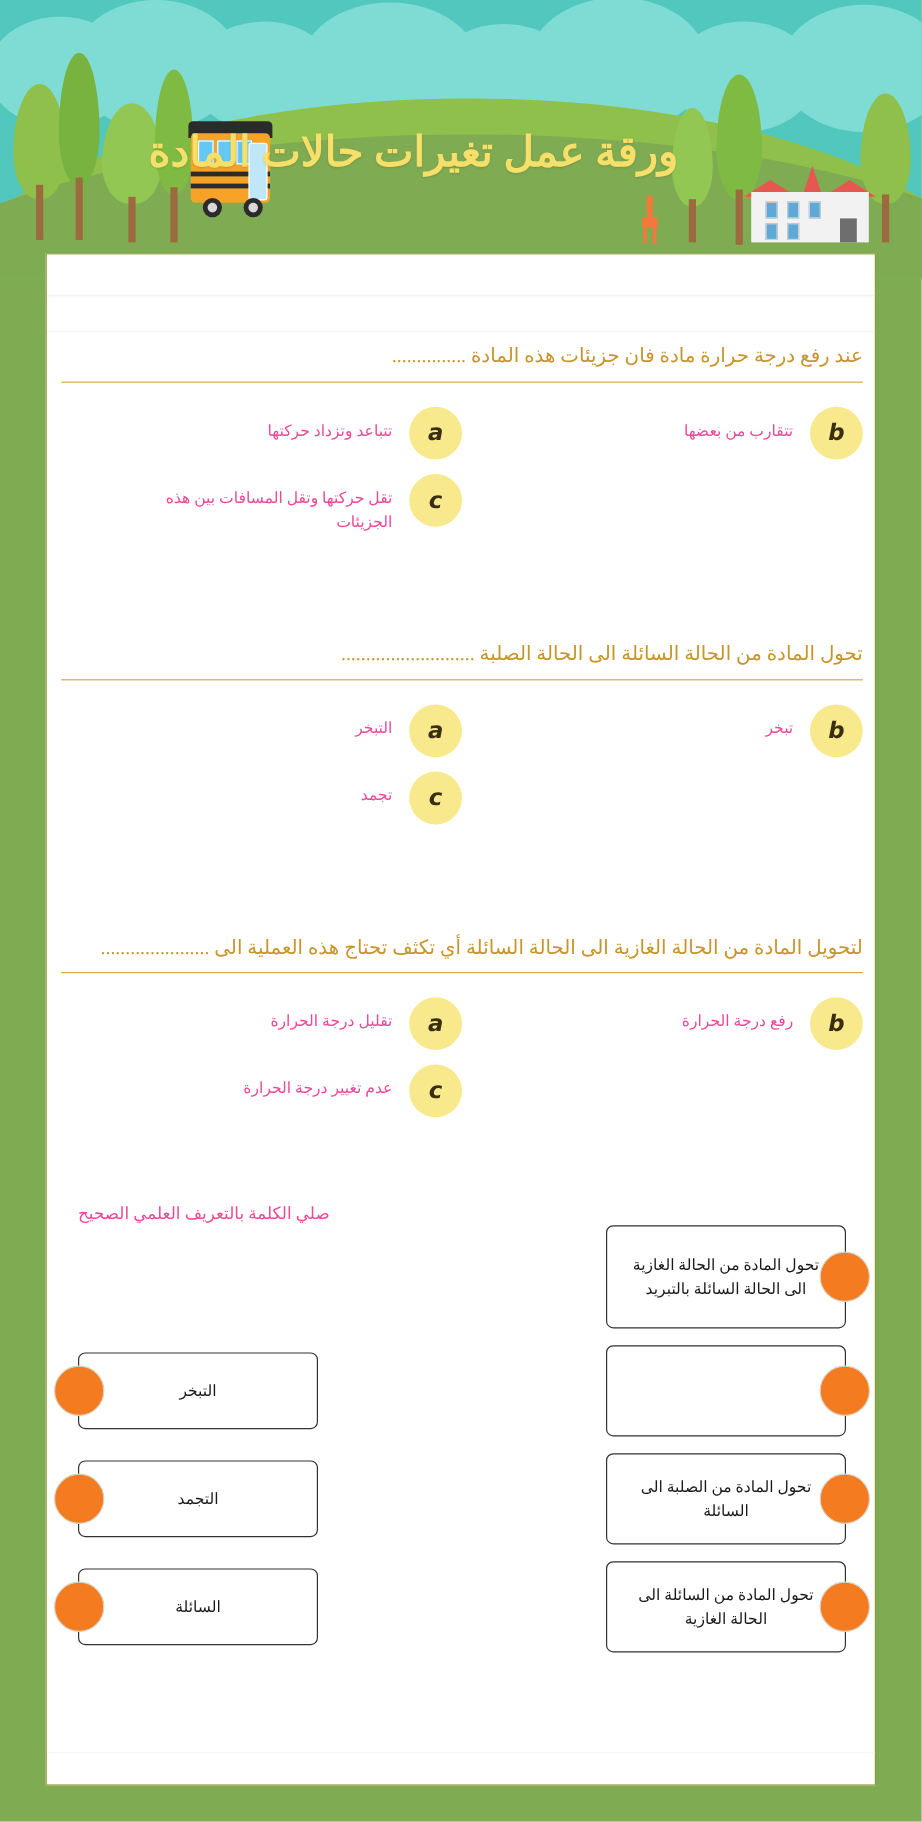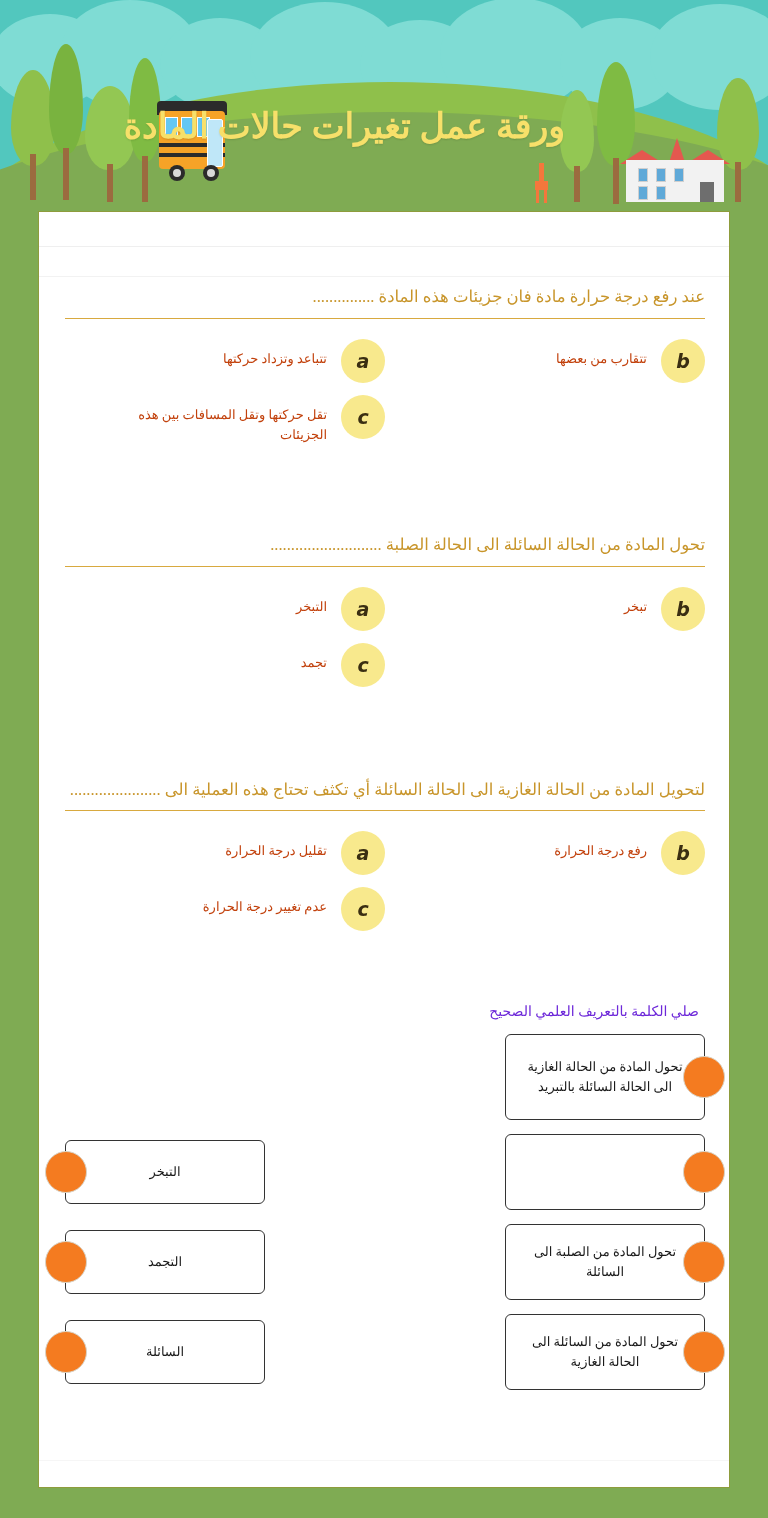--- a/index.html
+++ b/index.html
@@ -187,21 +187,21 @@
     background: #F6F6F6;
   }
 
   .content {
     position: absolute;
     top: 72px; left: 0;
     width: 692px;
   }
 
   
-  .question-block { padding: 0 26px; margin-bottom: 34px; }
+  .question-block { padding: 0 12px; margin-bottom: 34px; }
 
   .q-text {
     font-size: 16.5px;
     color: #C8952A;
     line-height: 1.55;
     text-align: right;
     padding-bottom: 6px;
   }
   .q-rule {
     height: 1px;
@@ -231,40 +231,39 @@
     font-family: "DejaVu Sans", sans-serif;
     font-size: 19px;
     font-weight: 700;
     font-style: italic;
     display: flex;
     align-items: center;
     justify-content: center;
   }
   .opt-label {
     font-size: 13px;
-    color: #c2410c;
+    color: #ec4899;
     line-height: 1.6;
     padding: 10px 14px 0 0;
     text-align: right;
     max-width: 215px;
   }
 
   
   .sp-1 { height: 52px; }
   .sp-2 { height: 56px; }
   .sp-3 { height: 38px; }
 
   
   .match-section { padding: 0 26px; }
   .match-instruction {
     font-size: 14px;
-    color: #6d28d9;
-    text-align: right;
+    color: #ec4899;
+    text-align: left;
     padding-right: 6px;
-    margin-bottom: 14px;
   }
   .match-row {
     display: flex;
     flex-direction: row;
     justify-content: space-between;
     align-items: center;
     margin-bottom: 14px;
   }
   .match-box {
     position: relative;

